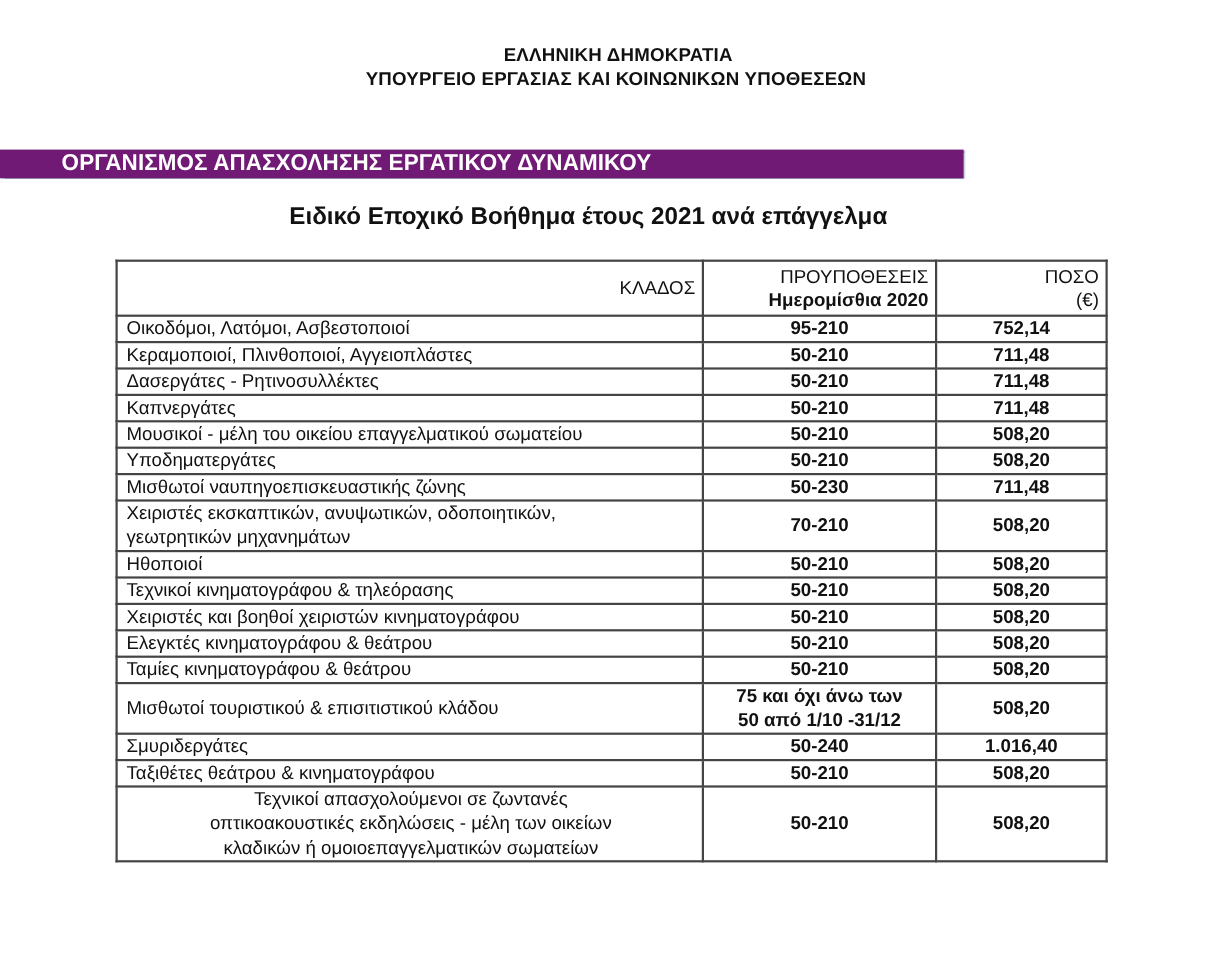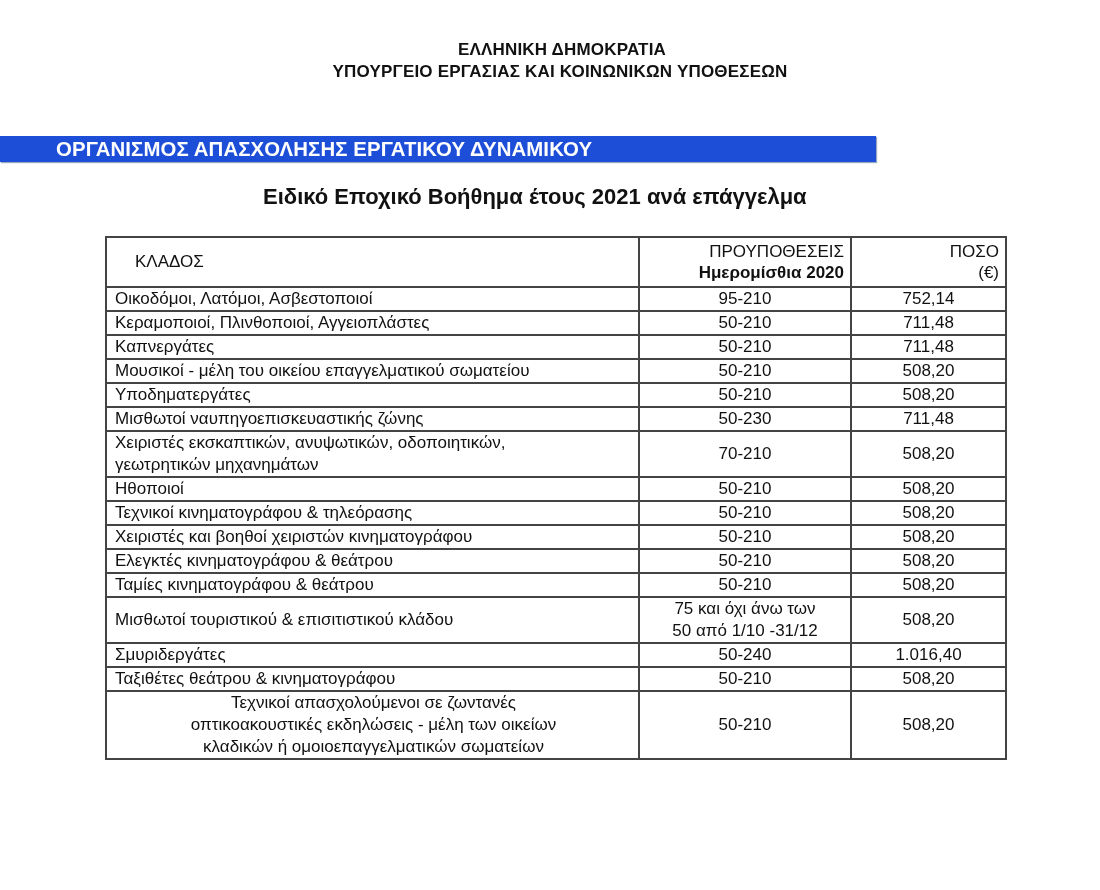--- a/index.html
+++ b/index.html
@@ -27,21 +27,21 @@
       color: #111;
     }
     #hdr1 { top: 40px; left: 12px; }
     #hdr2 { top: 62px; left: 10px; }
     .banner {
       position: absolute;
       left: 0;
       top: 136px;
       width: 876px;
       height: 26px;
-      background: #1d4ed8;
+      background: #701a75;
       box-shadow: 1px 1px 1px #9aa9bd;
     }
     .banner-text {
       position: absolute;
       left: 56px;
       top: 1px;
       font-family: "Liberation Sans", sans-serif;
       font-weight: bold;
       font-size: 21px;
       line-height: 24px;
@@ -76,32 +76,32 @@
       border: 2px solid #444;
       padding: 0 6px;
       line-height: 22px;
       vertical-align: middle;
       font-weight: normal;
     }
     table.grid col.c1 { width: 533px; }
     table.grid col.c2 { width: 212px; }
     table.grid col.c3 { width: 155px; }
     table.grid th.h1 {
-      text-align: left;
+      text-align: right;
       height: 48px;
-      padding-left: 28px;
+      padding-left: 12px;
     }
     table.grid th.h2, table.grid th.h3 {
       text-align: right;
       line-height: 21px;
     }
     table.grid th .b { font-weight: bold; }
     table.grid th .n { font-weight: normal; }
     table.grid td.k { text-align: left; padding-left: 8px; }
-    table.grid td.p, table.grid td.a { text-align: center; }
+    table.grid td.p, table.grid td.a { text-align: center; font-weight: bold; }
     table.grid tr.r1 td { height: 22px; }
     table.grid tr.r2 td { height: 44px; }
     table.grid tr.r3 td { height: 66px; text-align: center; }
   </style>
 </head>
 <body>
 
 <div id="hdr1" class="hdr">ΕΛΛΗΝΙΚΗ ΔΗΜΟΚΡΑΤΙΑ</div>
 <div id="hdr2" class="hdr">ΥΠΟΥΡΓΕΙΟ ΕΡΓΑΣΙΑΣ ΚΑΙ ΚΟΙΝΩΝΙΚΩΝ ΥΠΟΘΕΣΕΩΝ</div>
 
@@ -137,20 +137,25 @@
       <td class="k">Οικοδόμοι, Λατόμοι, Ασβεστοποιοί</td>
       <td class="p">95-210</td>
       <td class="a">752,14</td>
     </tr>
     <tr class="r1">
       <td class="k">Κεραμοποιοί, Πλινθοποιοί, Αγγειοπλάστες</td>
       <td class="p">50-210</td>
       <td class="a">711,48</td>
     </tr>
     <tr class="r1">
+      <td class="k">Δασεργάτες - Ρητινοσυλλέκτες</td>
+      <td class="p">50-210</td>
+      <td class="a">711,48</td>
+    </tr>
+    <tr class="r1">
       <td class="k">Καπνεργάτες</td>
       <td class="p">50-210</td>
       <td class="a">711,48</td>
     </tr>
     <tr class="r1">
       <td class="k">Μουσικοί - μέλη του οικείου επαγγελματικού σωματείου</td>
       <td class="p">50-210</td>
       <td class="a">508,20</td>
     </tr>
     <tr class="r1">

